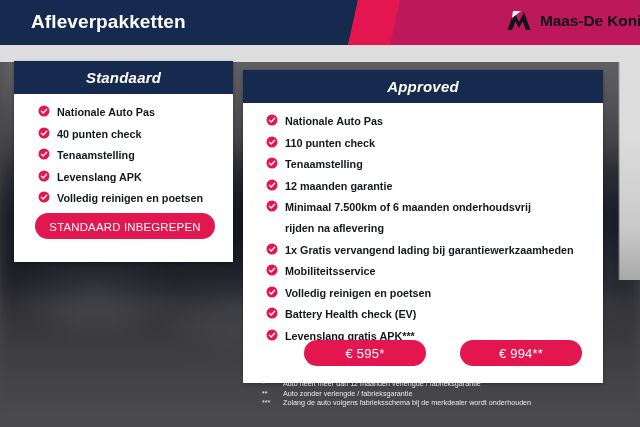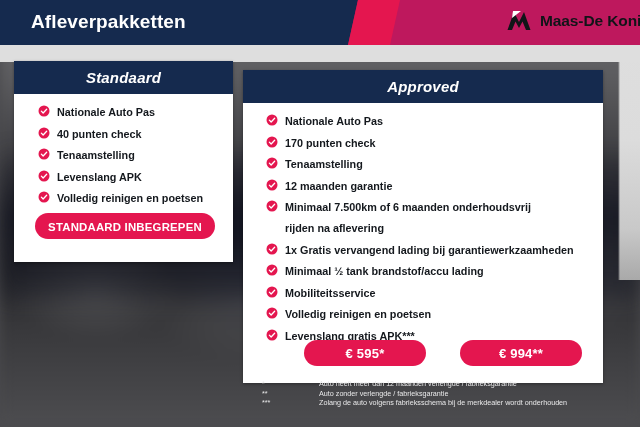--- a/index.html
+++ b/index.html
@@ -159,21 +159,21 @@
   }
   .feature-text .wrap2 { display: block; margin-top: 9px; }
   
   .btn {
     display: inline-block;
     background: #e4164f;
     color: #ffffff;
     border: none;
     border-radius: 16px;
     font-family: "Liberation Sans", sans-serif;
-    font-weight: bold;
+    font-weight: normal;
     text-align: center;
     cursor: pointer;
   }
   .btn-standard {
     position: absolute;
     left: 21px; bottom: 23px;
     width: 180px; height: 26px;
     line-height: 26px;
     font-size: 11.4px;
     letter-spacing: 0.2px;
@@ -204,21 +204,21 @@
   }
   .footnote {
     display: flex;
     gap: 0;
   }
   .fn-mark {
     display: inline-block;
     width: 21px;
     flex: 0 0 auto;
   }
-  .fn-text { display: inline-block; margin-left: 36px; }
+  .fn-text { display: inline-block; }
 </style>
 </head>
 <body>
 
 <div id="root">
 
   <div class="bg-photo"></div>
   <div class="bg-dark-band"></div>
   <div class="grey-strip-right"></div>
   <div class="grey-strip"></div>
@@ -289,21 +289,21 @@
             <circle cx="12" cy="12" r="11" fill="#e4164f"></circle>
             <path d="M6.7 12.3 L10.3 15.9 L17.3 8.6" fill="none" stroke="#ffffff" stroke-width="2.6" stroke-linecap="round" stroke-linejoin="round"></path>
           </svg>
           <span class="feature-text">Nationale Auto Pas</span>
         </li>
         <li class="feature-item">
           <svg class="check-icon" viewBox="0 0 24 24">
             <circle cx="12" cy="12" r="11" fill="#e4164f"></circle>
             <path d="M6.7 12.3 L10.3 15.9 L17.3 8.6" fill="none" stroke="#ffffff" stroke-width="2.6" stroke-linecap="round" stroke-linejoin="round"></path>
           </svg>
-          <span class="feature-text">170 punten check</span>
+          <span class="feature-text">110 punten check</span>
         </li>
         <li class="feature-item">
           <svg class="check-icon" viewBox="0 0 24 24">
             <circle cx="12" cy="12" r="11" fill="#e4164f"></circle>
             <path d="M6.7 12.3 L10.3 15.9 L17.3 8.6" fill="none" stroke="#ffffff" stroke-width="2.6" stroke-linecap="round" stroke-linejoin="round"></path>
           </svg>
           <span class="feature-text">Tenaamstelling</span>
         </li>
         <li class="feature-item">
           <svg class="check-icon" viewBox="0 0 24 24">
@@ -324,35 +324,35 @@
             <circle cx="12" cy="12" r="11" fill="#e4164f"></circle>
             <path d="M6.7 12.3 L10.3 15.9 L17.3 8.6" fill="none" stroke="#ffffff" stroke-width="2.6" stroke-linecap="round" stroke-linejoin="round"></path>
           </svg>
           <span class="feature-text">1x Gratis vervangend lading bij garantiewerkzaamheden</span>
         </li>
         <li class="feature-item">
           <svg class="check-icon" viewBox="0 0 24 24">
             <circle cx="12" cy="12" r="11" fill="#e4164f"></circle>
             <path d="M6.7 12.3 L10.3 15.9 L17.3 8.6" fill="none" stroke="#ffffff" stroke-width="2.6" stroke-linecap="round" stroke-linejoin="round"></path>
           </svg>
-          <span class="feature-text">Minimaal ½ tank brandstof/accu lading</span>
-        </li>
-        <li class="feature-item">
-          <svg class="check-icon" viewBox="0 0 24 24">
-            <circle cx="12" cy="12" r="11" fill="#e4164f"></circle>
-            <path d="M6.7 12.3 L10.3 15.9 L17.3 8.6" fill="none" stroke="#ffffff" stroke-width="2.6" stroke-linecap="round" stroke-linejoin="round"></path>
-          </svg>
           <span class="feature-text">Mobiliteitsservice</span>
         </li>
         <li class="feature-item">
           <svg class="check-icon" viewBox="0 0 24 24">
             <circle cx="12" cy="12" r="11" fill="#e4164f"></circle>
             <path d="M6.7 12.3 L10.3 15.9 L17.3 8.6" fill="none" stroke="#ffffff" stroke-width="2.6" stroke-linecap="round" stroke-linejoin="round"></path>
           </svg>
           <span class="feature-text">Volledig reinigen en poetsen</span>
+        </li>
+        <li class="feature-item">
+          <svg class="check-icon" viewBox="0 0 24 24">
+            <circle cx="12" cy="12" r="11" fill="#e4164f"></circle>
+            <path d="M6.7 12.3 L10.3 15.9 L17.3 8.6" fill="none" stroke="#ffffff" stroke-width="2.6" stroke-linecap="round" stroke-linejoin="round"></path>
+          </svg>
+          <span class="feature-text">Battery Health check (EV)</span>
         </li>
         <li class="feature-item">
           <svg class="check-icon" viewBox="0 0 24 24">
             <circle cx="12" cy="12" r="11" fill="#e4164f"></circle>
             <path d="M6.7 12.3 L10.3 15.9 L17.3 8.6" fill="none" stroke="#ffffff" stroke-width="2.6" stroke-linecap="round" stroke-linejoin="round"></path>
           </svg>
           <span class="feature-text">Levenslang gratis APK***</span>
         </li>
       </ul>
     </div>

